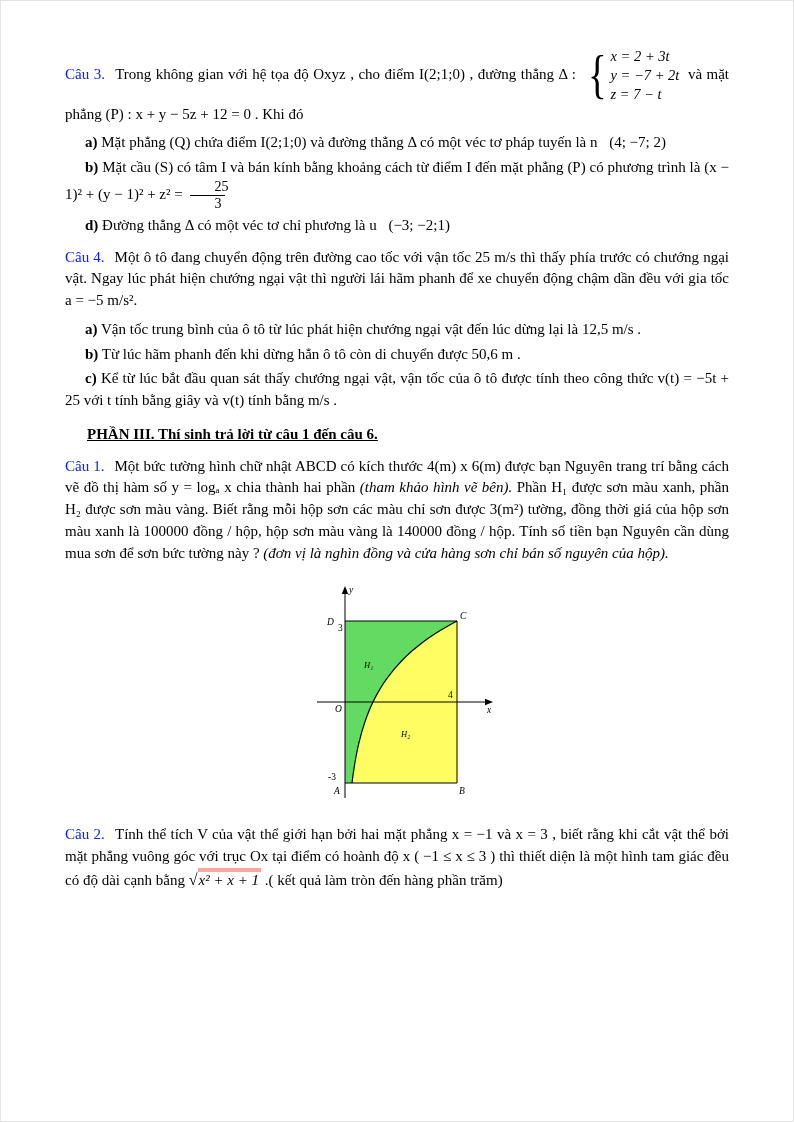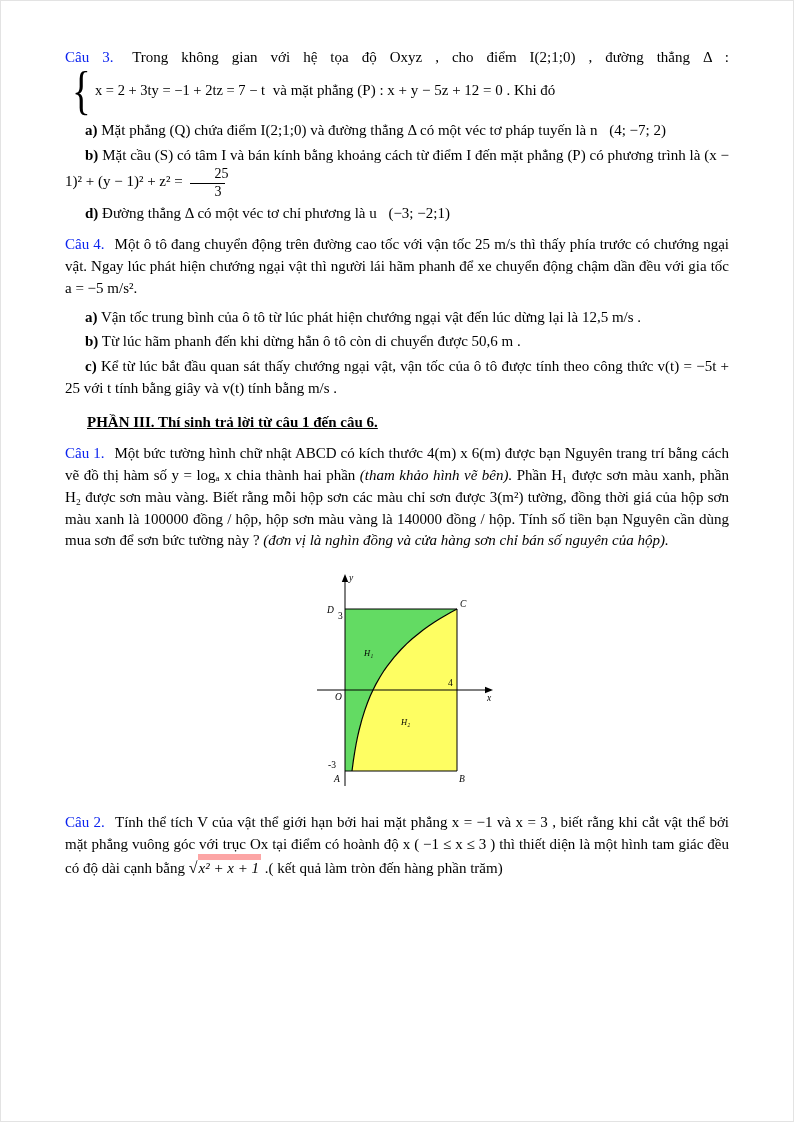--- a/index.html
+++ b/index.html
@@ -18,48 +18,48 @@
   p { margin:0 0 7px 0; text-align:justify; line-height:1.45; }
   .item { text-indent:20px; margin-bottom:3px; }
   .qgap { margin-top:10px; }
   .qlabel { color:var(--label-blue,#0b23ee); font-weight:normal; margin-right:6px; }
   .ilabel { font-weight:bold; }
   .it { font-style:italic; }
   .heading-b { font-weight:bold; text-indent:22px; margin:12px 0 10px 0;text-decoration:underline; }
 
   .sys { display:inline-flex; align-items:center; vertical-align:middle; margin:0 4px; }
   .brace { display:inline-block; font-size:52px; line-height:0.85; transform:scaleX(0.75); font-weight:400; }
-  .sys-rows { display:inline-flex; flex-direction:row; margin-left:1px; font-size:14.5px; line-height:1.3; text-align:left; }
+  .sys-rows { display:inline-flex; flex-direction:column; margin-left:1px; font-style:italic; font-size:14.5px; line-height:1.3; text-align:left; }
 
   .frac { display:inline-flex; flex-direction:column; align-items:flex-start; vertical-align:middle; font-size:14px; line-height:1.15; margin:0 4px; font-style:normal; }
   .frac .den { border-top:1px solid #000; }
   .frac span { padding:0 4px; }
 
   .radical { white-space:nowrap; }
   .rad-sign { font-size:16px; }
-  .rad-body { border-top:6px solid #fca5a5; padding:0 2px 0 1px; font-style:italic; }
+  .rad-body { border-top:4px solid #fca5a5; padding:0 2px 0 1px; font-style:italic; }
 
   .figure-wrap { display:flex; justify-content:center; margin:16px 0 12px 0; }
   svg text { font-family:"Liberation Serif","DejaVu Serif",serif; font-size:9.5px; font-style:italic; fill:#000; }
   svg text.up { font-style:normal; }
   svg text.small { font-size:8.5px; }
 </style>
 </head>
 <body>
 
 <div class="page">
 
   <p class="para">
     <span class="qlabel">Câu 3.</span>
     <span>Trong không gian với hệ tọa độ Oxyz , cho điểm I(2;1;0) , đường thẳng Δ :</span>
     <span class="sys">
       <span class="brace">{</span>
       <span class="sys-rows">
         <span>x = 2 + 3t</span>
-        <span>y = −1 + 2t</span>
+        <span>y = −7 + 2t</span>
         <span>z = 7 − t</span>
       </span>
     </span>
     <span>và mặt phẳng (P) : x + y − 5z + 12 = 0 . Khi đó</span>
   </p>
 
   <p class="para item">
     <span class="ilabel">a)</span>
     <span>Mặt phẳng (Q) chứa điểm I(2;1;0) và đường thẳng Δ có một véc tơ pháp tuyến là n⃗(4; −7; 2)</span>
   </p>

